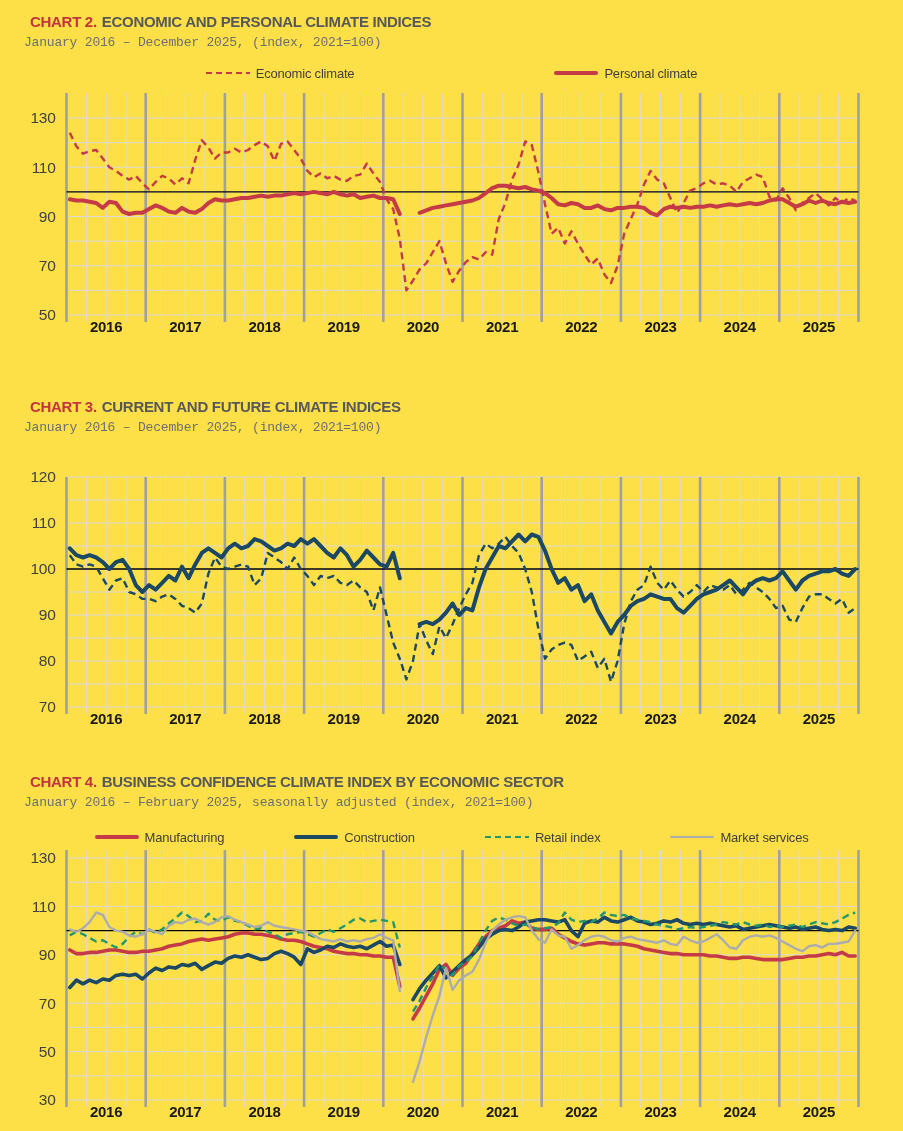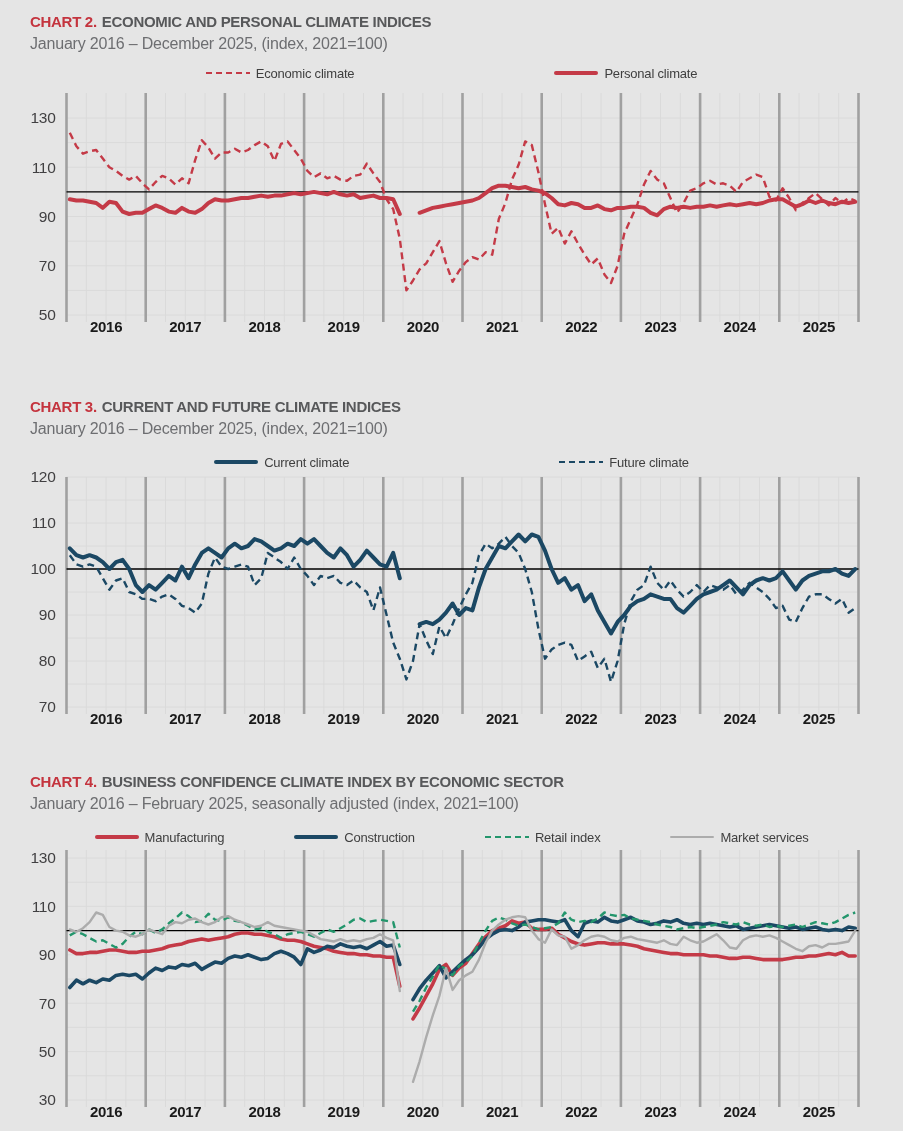--- a/index.html
+++ b/index.html
@@ -1,21 +1,21 @@
 <!DOCTYPE html>
 <html><head>
 <meta charset="utf-8">
 <style>
   html,body{margin:0;padding:0;background:#fff;}
   body{width:903px;height:1131px;overflow:hidden;position:relative;
        font-family:"Liberation Sans","DejaVu Sans",sans-serif;-webkit-font-smoothing:antialiased;}
-  .page{position:absolute;inset:0;background:#e5e5e5;}
+  .page{position:absolute;inset:0;background:#fde047;}
   .chart-title{position:absolute;left:30px;font-size:15px;font-weight:bold;letter-spacing:-0.3px;color:#57585A;white-space:nowrap;}
   .chart-title .red{margin-right:5px;}
-  .chart-subtitle{position:absolute;left:30px;font-size:16px;color:#6D6E71;letter-spacing:-0.2px;white-space:nowrap;}
+  .chart-subtitle{position:absolute;left:24px;font-size:13px;color:#6D6E71;letter-spacing:-0.2px;white-space:nowrap;font-family:Liberation Mono, monospace;}
   .legend{position:absolute;left:0;width:903px;display:flex;justify-content:center;align-items:center;}
   .legend-item{display:flex;align-items:center;}
   .legend-swatch{display:inline-block;width:44px;flex:0 0 44px;}
   .legend-label{font-size:13px;color:#3F3F3F;letter-spacing:-0.2px;margin-left:6px;white-space:nowrap;}
   .plot-svg{position:absolute;left:0;}
   #svg-c2{top:88px;}
   #svg-c3{top:470px;}
   #svg-c4{top:845px;}
   #title-c2{top:13px;}  #sub-c2{top:35px;}  #legend-c2{top:64px;height:18px;gap:200px;}
   #title-c3{top:398px;} #sub-c3{top:420px;} #legend-c3{top:453px;height:18px;gap:210px;}
@@ -111,30 +111,20 @@
       <text x="739.7" y="244" text-anchor="middle" class="xlab">2024</text>
       <text x="818.9" y="244" text-anchor="middle" class="xlab">2025</text>
       <path d="M69.8 44.8 L76.4 58.3 L83.0 65.7 L89.6 63.2 L96.2 62.0 L102.8 70.6 L109.4 79.3 L116.0 82.9 L122.6 87.9 L129.2 91.6 L135.8 87.9 L142.4 95.3 L149.0 101.4 L155.6 94.0 L162.2 87.9 L168.8 90.3 L175.4 96.5 L182.0 90.3 L188.6 95.3 L195.2 71.9 L201.8 52.2 L208.4 59.5 L215.0 70.6 L221.6 64.5 L228.2 64.5 L234.8 60.8 L241.4 64.5 L248.0 62.0 L254.6 57.1 L261.2 53.4 L267.8 58.3 L274.4 73.1 L281.0 55.9 L287.6 53.4 L294.2 62.0 L300.8 70.6 L307.4 82.9 L314.0 89.1 L320.6 85.4 L327.2 90.3 L333.8 87.9 L340.4 91.6 L347.0 92.8 L353.6 87.9 L360.2 86.6 L366.8 75.6 L373.4 85.4 L380.0 94.0 L386.6 111.3 L393.2 121.1 L399.8 150.7 L406.4 202.4 L413.0 192.5 L419.6 181.4 L426.2 175.3 L432.8 164.2 L439.4 153.1 L446.0 175.3 L452.6 193.8 L459.2 182.7 L465.8 174.1 L472.4 169.1 L479.0 171.6 L485.6 164.2 L492.2 166.7 L498.8 131.0 L505.4 115.0 L512.0 91.6 L518.6 76.8 L525.2 53.4 L531.8 57.1 L538.4 84.2 L545.0 116.2 L551.6 145.7 L558.2 139.6 L564.8 155.6 L571.4 143.3 L578.0 155.6 L584.6 166.7 L591.2 176.5 L597.8 170.4 L604.4 186.4 L611.0 195.0 L617.6 177.8 L624.2 145.7 L630.8 131.0 L637.4 116.2 L644.0 96.5 L650.6 82.9 L657.2 91.6 L663.8 95.3 L670.4 110.0 L677.0 124.8 L683.6 115.0 L690.2 102.6 L696.8 100.2 L703.4 95.3 L710.0 92.8 L716.6 96.5 L723.2 95.3 L729.8 97.7 L736.4 103.9 L743.0 94.0 L749.6 90.3 L756.2 86.6 L762.8 89.1 L769.4 108.8 L776.0 112.5 L782.6 100.2 L789.2 110.0 L795.8 122.3 L802.4 115.0 L809.0 110.0 L815.6 105.1 L822.2 111.3 L828.8 117.4 L835.4 110.0 L842.0 115.0 L848.6 110.0 L855.2 112.5 " fill="none" stroke="#C43A47" stroke-width="2.4" stroke-linejoin="round" stroke-linecap="butt" stroke-dasharray="7 4.5"></path>
       <path d="M69.8 111.3 L76.4 112.5 L83.0 112.5 L89.6 113.7 L96.2 115.0 L102.8 119.9 L109.4 113.7 L116.0 115.0 L122.6 123.6 L129.2 126.0 L135.8 124.8 L142.4 124.8 L149.0 121.1 L155.6 117.4 L162.2 119.9 L168.8 123.6 L175.4 124.8 L182.0 119.9 L188.6 123.6 L195.2 124.8 L201.8 121.1 L208.4 115.0 L215.0 111.3 L221.6 112.5 L228.2 112.5 L234.8 111.3 L241.4 110.0 L248.0 110.0 L254.6 108.8 L261.2 107.6 L267.8 108.8 L274.4 107.6 L281.0 107.6 L287.6 106.3 L294.2 105.1 L300.8 106.3 L307.4 105.1 L314.0 103.9 L320.6 105.1 L327.2 106.3 L333.8 103.9 L340.4 106.3 L347.0 107.6 L353.6 106.3 L360.2 110.0 L366.8 108.8 L373.4 107.6 L380.0 110.0 L386.6 110.0 L393.2 111.3 L399.8 126.0 M419.6 124.8 L426.2 122.3 L432.8 119.9 L439.4 118.7 L446.0 117.4 L452.6 116.2 L459.2 115.0 L465.8 113.7 L472.4 112.5 L479.0 110.0 L485.6 105.1 L492.2 100.2 L498.8 97.7 L505.4 97.7 L512.0 99.0 L518.6 100.2 L525.2 99.0 L531.8 101.4 L538.4 102.6 L545.0 105.1 L551.6 110.0 L558.2 116.2 L564.8 117.4 L571.4 115.0 L578.0 116.2 L584.6 119.9 L591.2 119.9 L597.8 117.4 L604.4 121.1 L611.0 122.3 L617.6 119.9 L624.2 119.9 L630.8 118.7 L637.4 118.7 L644.0 119.9 L650.6 124.8 L657.2 127.3 L663.8 121.1 L670.4 118.7 L677.0 119.9 L683.6 118.7 L690.2 119.9 L696.8 118.7 L703.4 118.7 L710.0 117.4 L716.6 118.7 L723.2 117.4 L729.8 116.2 L736.4 117.4 L743.0 116.2 L749.6 115.0 L756.2 116.2 L762.8 115.0 L769.4 112.5 L776.0 111.3 L782.6 111.3 L789.2 115.0 L795.8 118.7 L802.4 116.2 L809.0 112.5 L815.6 115.0 L822.2 112.5 L828.8 115.0 L835.4 116.2 L842.0 113.7 L848.6 115.0 L855.2 113.7 " fill="none" stroke="#C43A47" stroke-width="4" stroke-linejoin="round" stroke-linecap="round"></path>
     </svg>
 
   <div class="chart-title" id="title-c3">
     <span class="red" style="color: rgb(196, 52, 62);">CHART 3.</span><span>CURRENT AND FUTURE CLIMATE INDICES</span>
   </div>
   <div class="chart-subtitle" id="sub-c3">January 2016 – December 2025, (index, 2021=100)</div>
-  <div class="legend" id="legend-c3">
-    <div class="legend-item">
-      <span class="legend-swatch" style="height: 4.5px; background: rgb(27, 72, 100); border-radius: 2px;"></span>
-      <span class="legend-label">Current climate</span>
-    </div>
-    <div class="legend-item">
-      <span class="legend-swatch" style="height: 2.6px; background: repeating-linear-gradient(90deg, rgb(27, 72, 100) 0px, rgb(27, 72, 100) 6px, transparent 6px, transparent 10px);"></span>
-      <span class="legend-label">Future climate</span>
-    </div>
-  </div>
   <svg class="plot-svg" id="svg-c3" width="903" height="268">
       <line x1="66.5" x2="858.5" y1="237" y2="237" stroke="#DADADA" stroke-width="1"></line>
       <line x1="66.5" x2="858.5" y1="214" y2="214" stroke="#DADADA" stroke-width="1"></line>
       <line x1="66.5" x2="858.5" y1="191" y2="191" stroke="#DADADA" stroke-width="1"></line>
       <line x1="66.5" x2="858.5" y1="168" y2="168" stroke="#DADADA" stroke-width="1"></line>
       <line x1="66.5" x2="858.5" y1="145" y2="145" stroke="#DADADA" stroke-width="1"></line>
       <line x1="66.5" x2="858.5" y1="122" y2="122" stroke="#DADADA" stroke-width="1"></line>
       <line x1="66.5" x2="858.5" y1="99" y2="99" stroke="#DADADA" stroke-width="1"></line>
       <line x1="66.5" x2="858.5" y1="76" y2="76" stroke="#DADADA" stroke-width="1"></line>
       <line x1="66.5" x2="858.5" y1="53" y2="53" stroke="#DADADA" stroke-width="1"></line>

